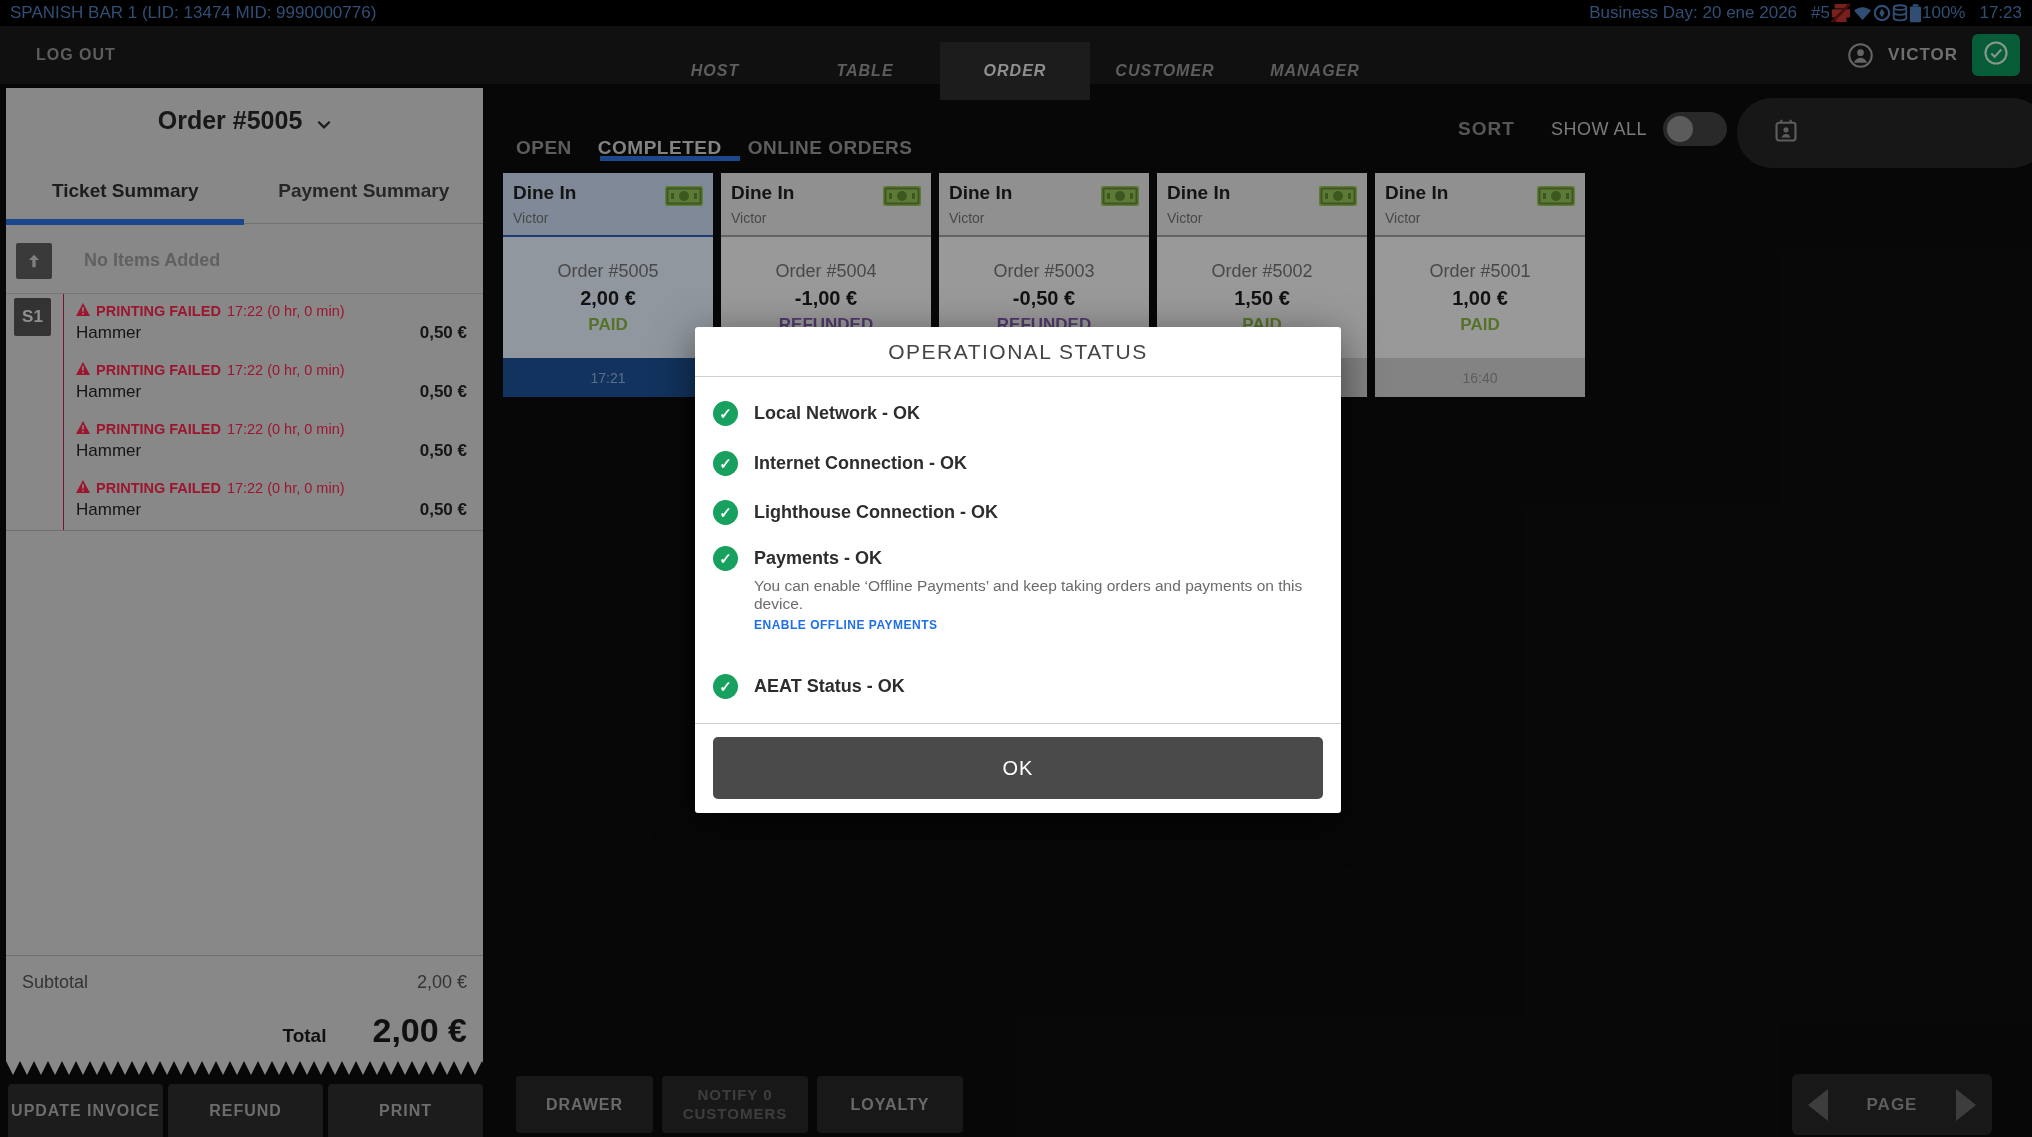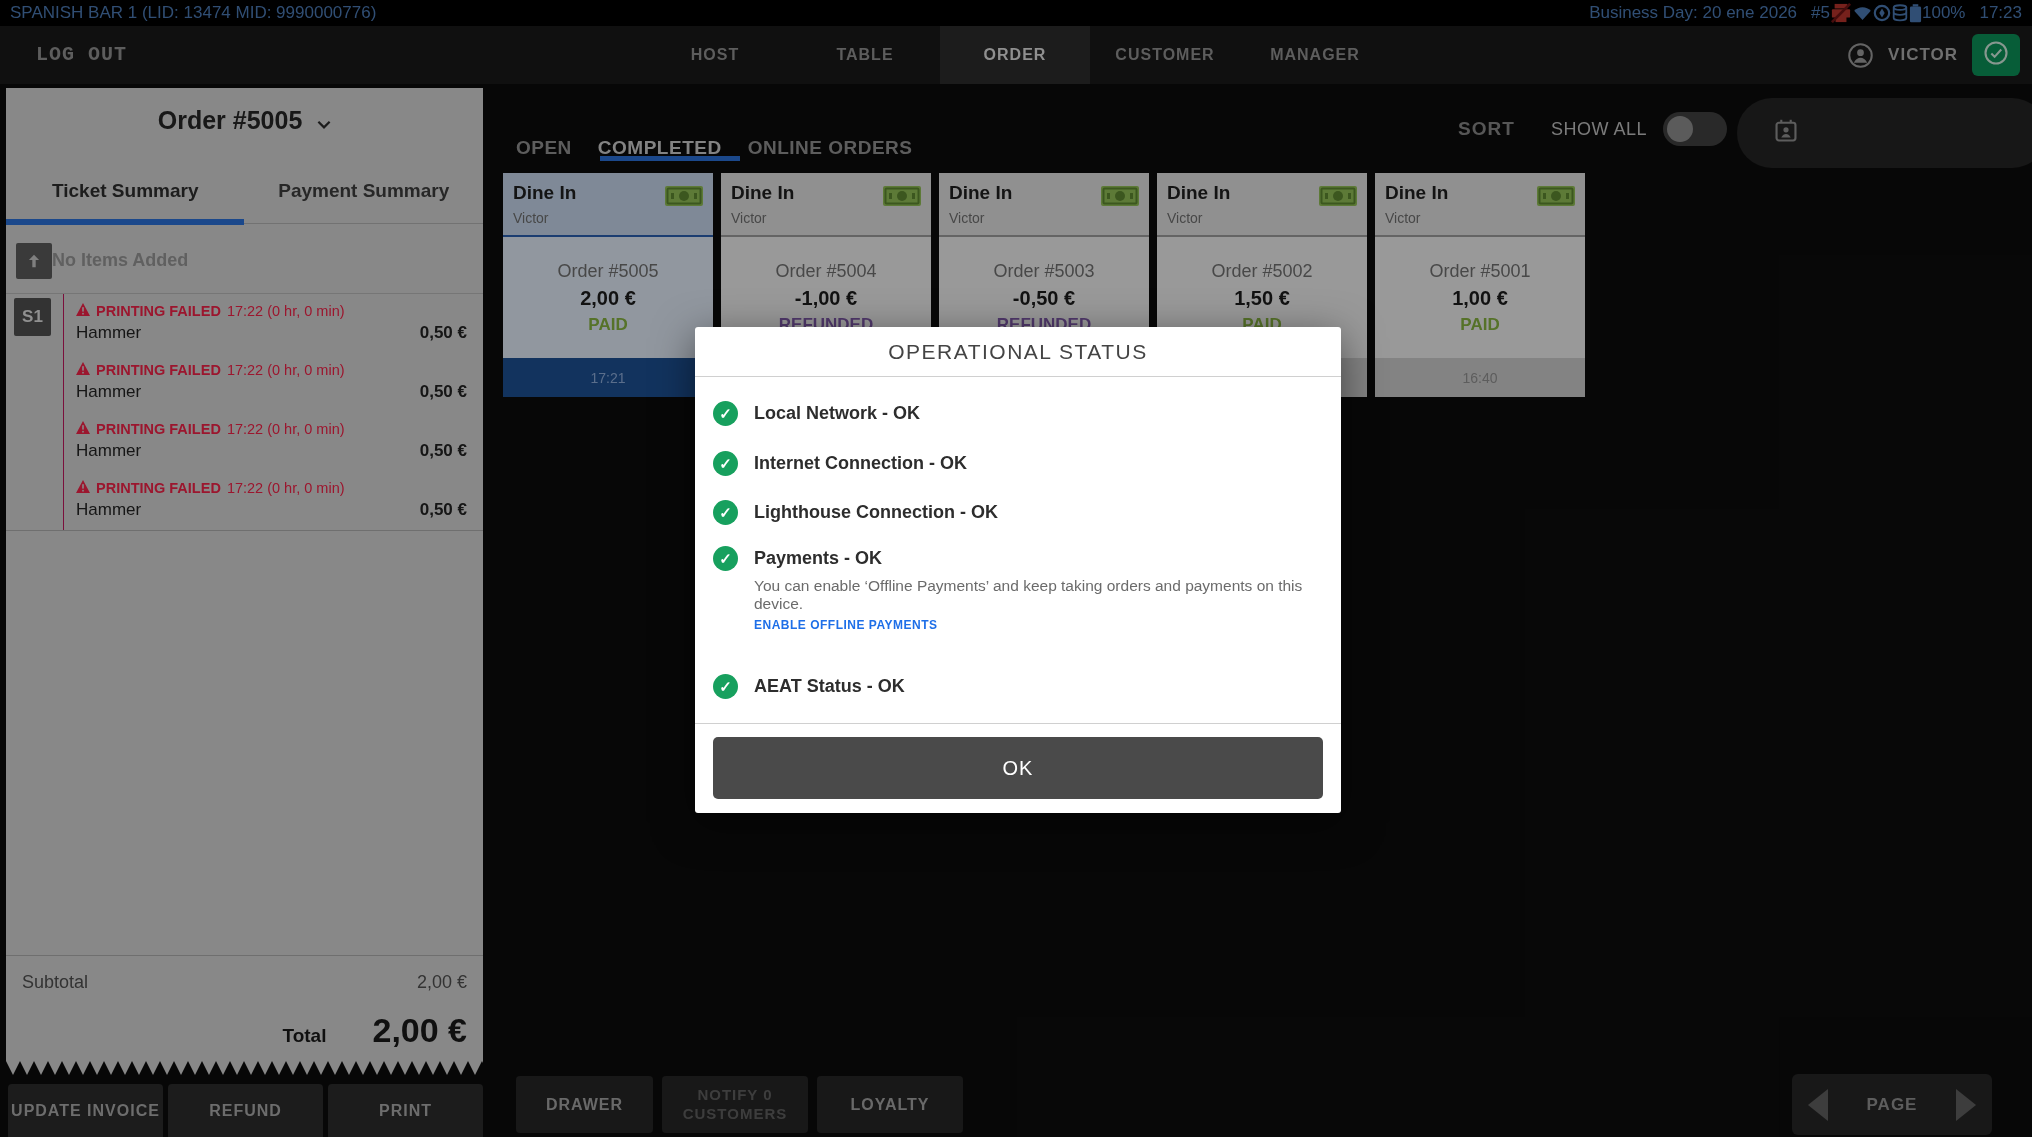--- a/index.html
+++ b/index.html
@@ -13,40 +13,40 @@
   .statusbar { position:absolute; left:0; top:0; width:2032px; height:26px; background:#000;
     display:flex; align-items:center; justify-content:space-between; padding:0 10px;
     color:#4b79b3; font-size:17px; }
   .sb-right { display:flex; align-items:center; }
   .sb-right .gap { width:14px; }
   .sb-icon { display:inline-flex; align-items:center; }
   .sb-icon svg { display:block; }
   
   .navbar { position:absolute; left:0; top:26px; width:2032px; height:58px; background:#191919; }
   .logout { position:absolute; left:36px; top:0; height:58px; line-height:58px;
-    font-size:20px; font-weight:bold; letter-spacing:1px; color:#8f8f8f;font-family:Liberation Mono, monospace; }
-  .navtabs { position:absolute; left:640px; top:0; height:58px; display:flex; }
+    font-size:16px; font-weight:bold; letter-spacing:1px; color:#8f8f8f; }
+  .navtabs { position:absolute; left:640px; top:16px; height:58px; display:flex;font-style:italic; }
   .navtab { width:150px; text-align:center; line-height:58px; font-size:16px; font-weight:bold;
     letter-spacing:1px; color:#8f8f8f; }
   .navtab.active { background:#2b2b2b; color:#dcdcdc; }
   .nav-user { position:absolute; right:12px; top:0; height:58px; display:flex; align-items:center; gap:14px; }
   .avatar { color:#9a9a9a; display:inline-flex; }
   .user-name { font-size:17px; font-weight:bold; letter-spacing:1px; color:#ababab; }
   .green-btn { width:48px; height:42px; background:#0c8f57; border-radius:6px;
     display:flex; align-items:center; justify-content:center; }
   
   .left-panel { position:absolute; left:6px; top:88px; width:477px; height:973px; background:#d2d2d2; }
   .panel-title { text-align:center; padding-top:18px; font-size:25px; font-weight:bold; color:#262626; }
   .panel-title svg { margin-left:8px; }
   .panel-tabs { position:absolute; top:74px; left:0; right:0; height:57px; display:flex; align-items:center; }
   .panel-tab { flex:1; text-align:center; font-size:19px; font-weight:bold; color:#3d3d3d; }
   .tabs-baseline { position:absolute; top:135px; left:0; right:0; height:1px; background:#b0b0b0; }
   .tab-underline { position:absolute; top:131px; left:0; width:238px; height:6px; background:#2a6fd6; }
   .no-items { position:absolute; top:140px; left:0; right:0; height:66px; border-bottom:1px solid #b5b5b5;
-    display:flex; align-items:center; gap:0; padding-left:10px; }
+    display:flex; align-items:center; gap:32px; padding-left:10px; }
   .no-items-icon { width:36px; height:36px; background:#5a5a5a; border-radius:2px;
     display:flex; align-items:center; justify-content:center; }
   .no-items-text { font-size:18px; font-weight:bold; color:#949494; }
   .seat-badge { position:absolute; top:210px; left:8px; width:37px; height:38px; background:#4f4f4f;
     color:#dedede; font-size:17px; font-weight:bold; text-align:center; line-height:38px; border-radius:2px; }
   .items { position:absolute; top:206px; left:0; right:0; }
   .t-item { height:59px; margin-left:57px; border-left:1px solid #be185d; padding:9px 16px 0 12px; }
   .t-err { display:flex; align-items:center; gap:6px; color:#ef2247; font-size:14.5px; }
   .t-err b { font-weight:bold; }
   .t-line2 { display:flex; justify-content:space-between; margin-top:4px; }

